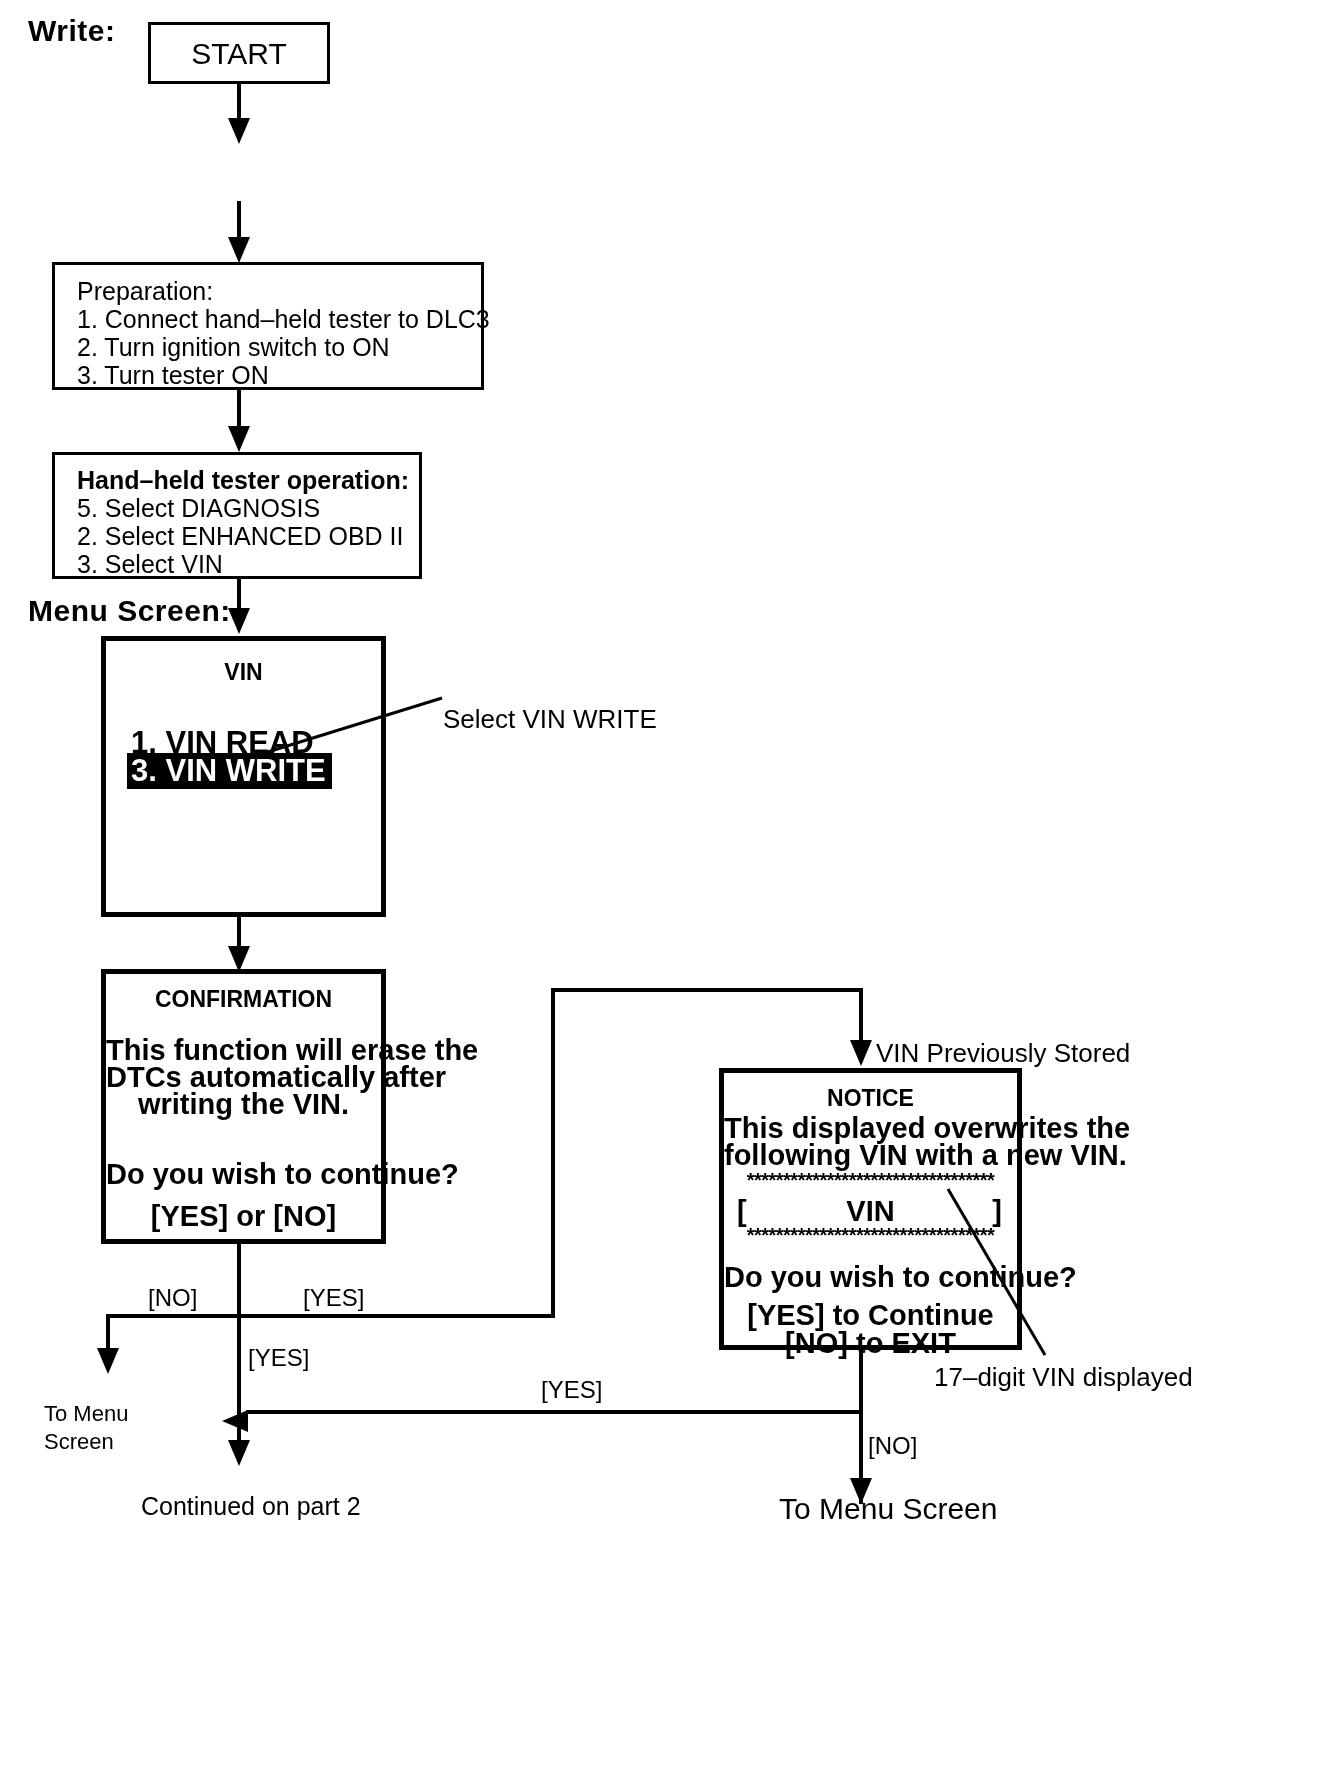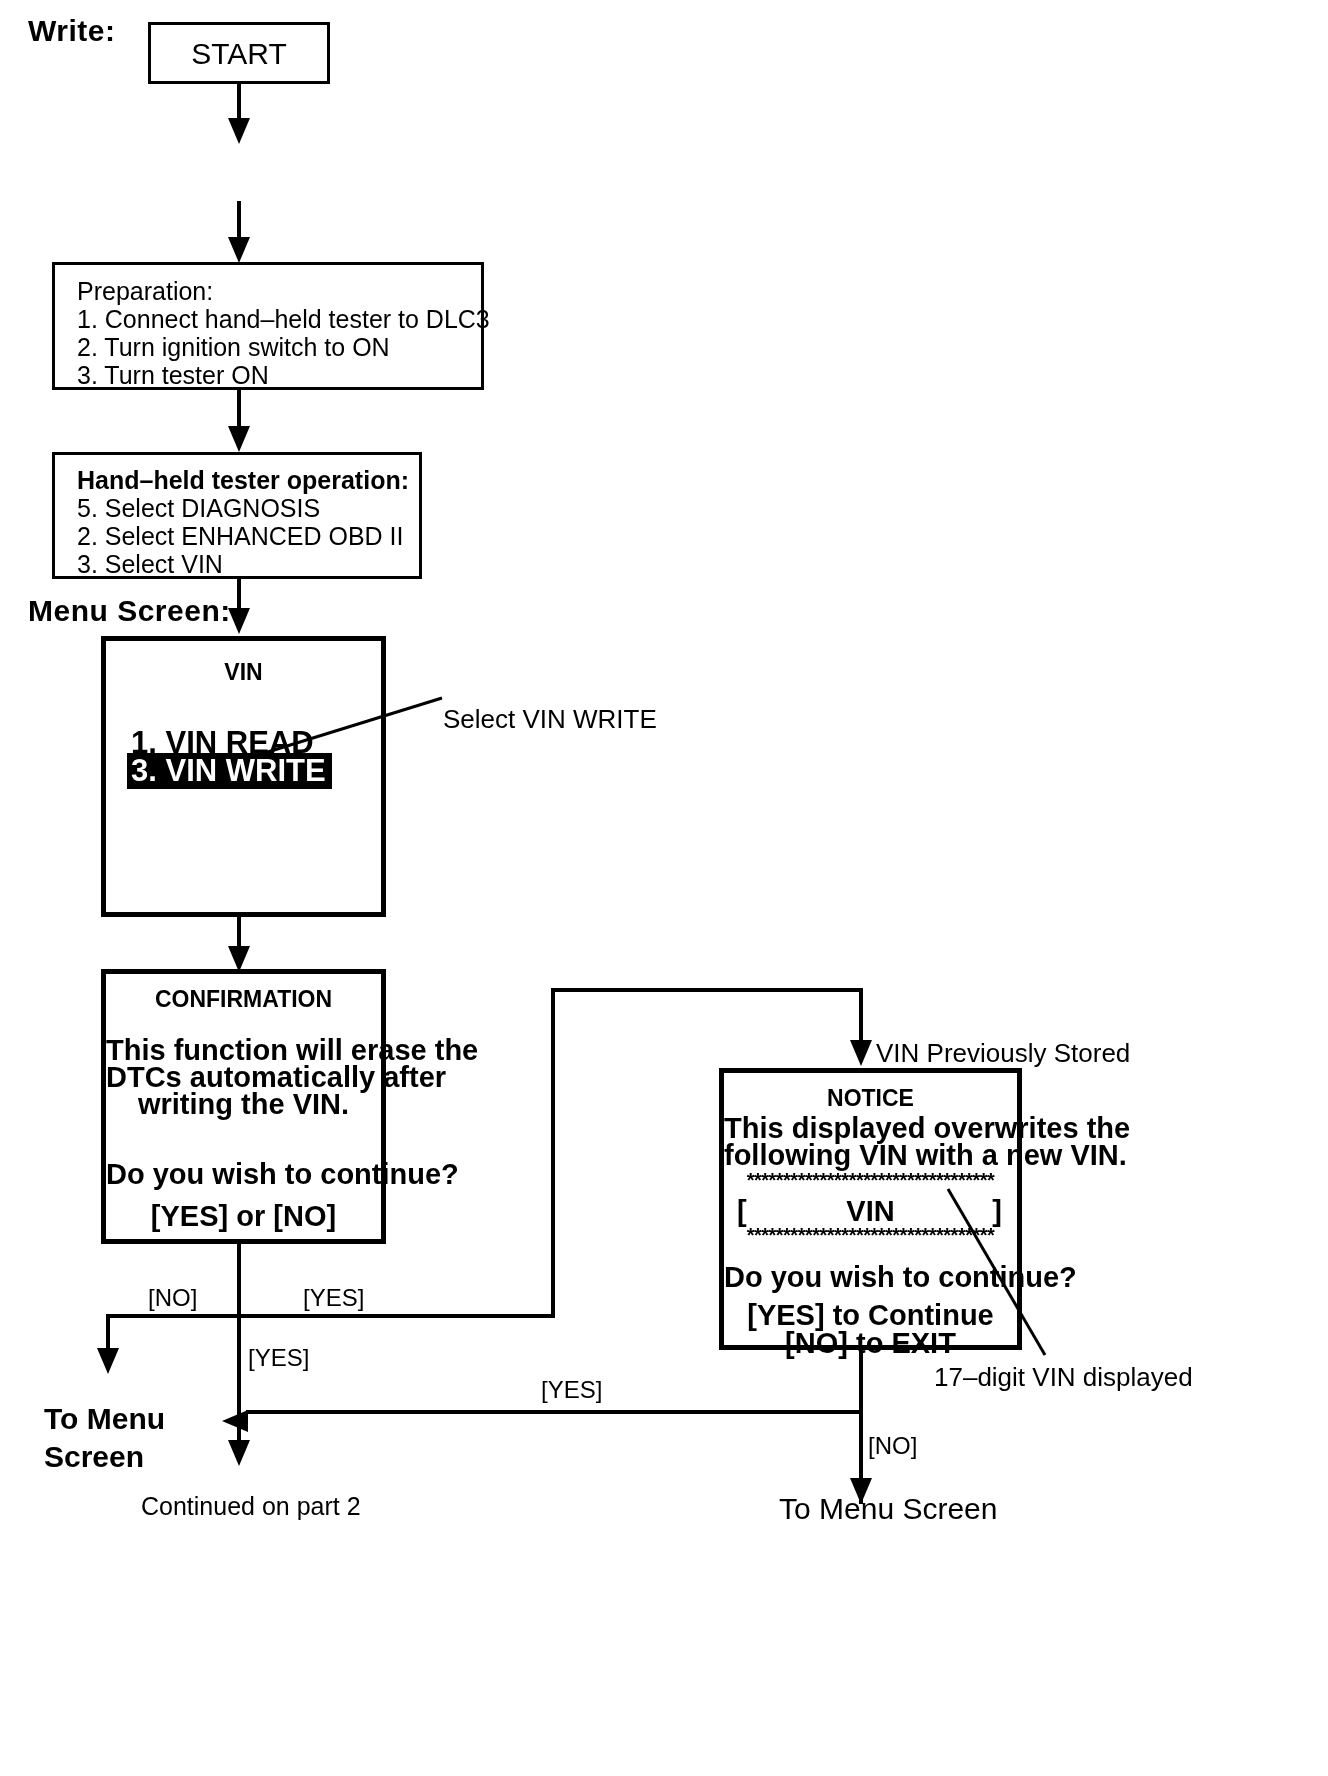--- a/index.html
+++ b/index.html
@@ -66,22 +66,22 @@
     font-weight: bold;
     white-space: pre;
   }
   .menu-item.selected {
     background: #000000;
     color: #ffffff;
     padding: 2px 6px 3px 4px;
   }
   .edge-lbl { font-size: 24px; font-weight: normal; }
   .to-menu {
-    font-size: 30px;
-    font-weight: bold;
+    font-size: 22px;
+    font-weight: normal;
     line-height: 1.25;
     white-space: pre-line;
   }
 
   
   .vline  { position: absolute; background: #000000; width: 4px; }
   .hline  { position: absolute; background: #000000; height: 4px; }
   .arrow-down {
     position: absolute;
     width: 0; height: 0;

